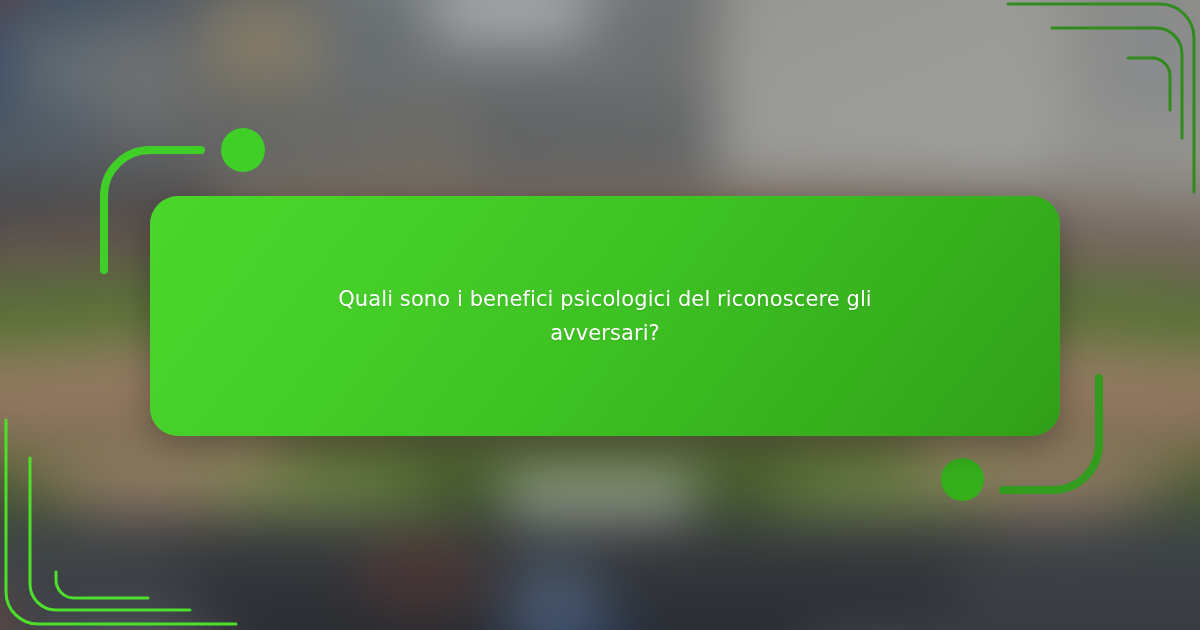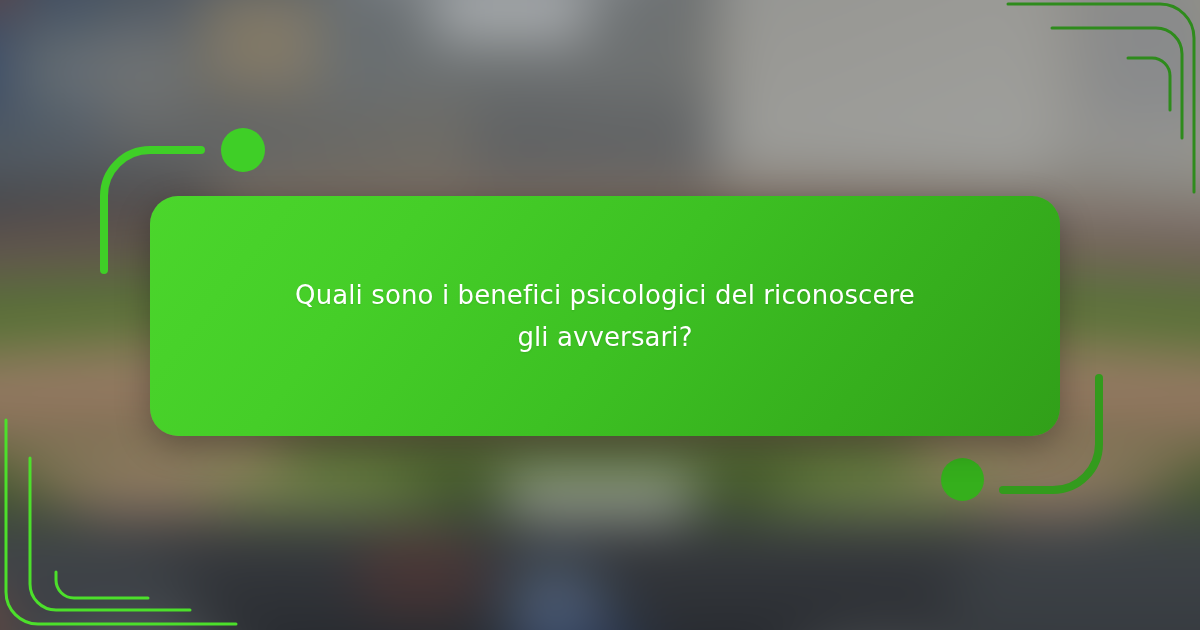--- a/index.html
+++ b/index.html
@@ -78,21 +78,21 @@
     display: flex;
     align-items: center;
     justify-content: center;
     box-sizing: border-box;
     padding: 0 58px;
   }
 
   #card-title {
     margin: 0;
     color: #ffffff;
-    font-size: 26px;
+    font-size: 21px;
     font-weight: 400;
     line-height: 1.62;
     text-align: center;
     letter-spacing: 0.1px;
     max-width: 640px;
     text-shadow: 0 1px 2px rgba(0,0,0,0.10);
   }
 </style>
 </head>
 <body>

